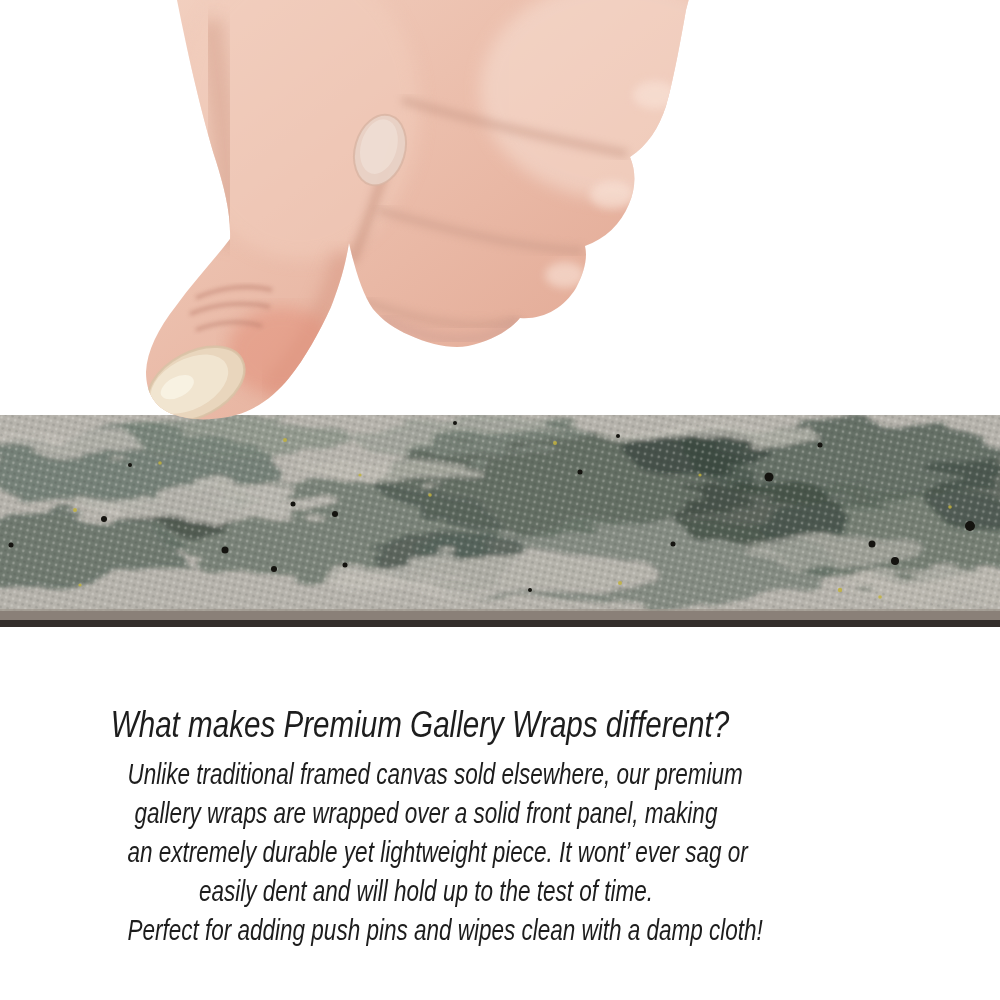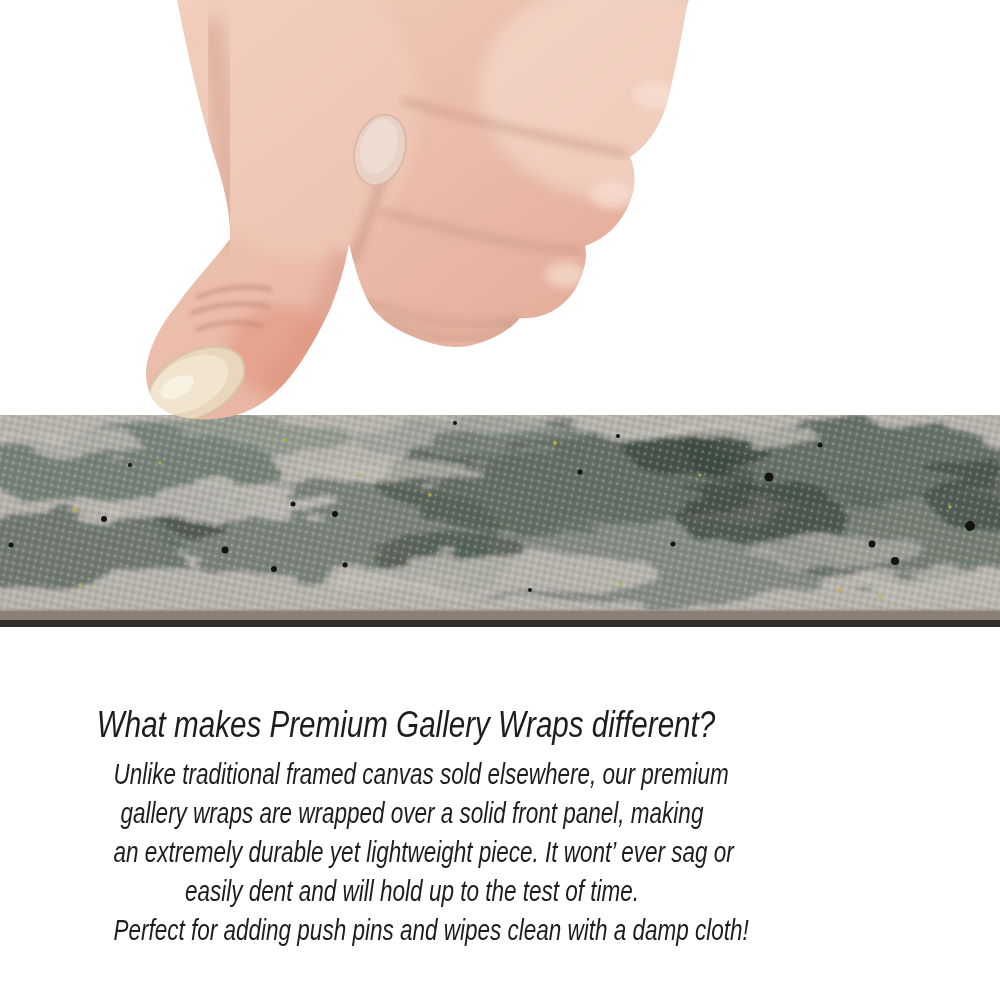--- a/index.html
+++ b/index.html
@@ -4,21 +4,21 @@
 <style>
   html,body{margin:0;padding:0;background:#ffffff;}
   .stage{
     position:relative;width:1000px;height:1000px;background:#ffffff;
     overflow:hidden;font-family:"Liberation Sans",sans-serif;
   }
   .photo-svg{position:absolute;display:block;}
   .hand-svg{left:0;top:0;width:1000px;height:425px;z-index:3;}
   .strip-svg{left:0;top:415px;width:1000px;height:212px;z-index:2;}
   .info{
-    position:absolute;left:2px;top:702px;width:808px;z-index:4;
+    position:absolute;left:16px;top:702px;width:808px;z-index:4;
     text-align:center;color:#1d1d1d;font-style:italic;
   }
   .info-title{
     font-size:37px;line-height:46px;font-weight:500;
     transform:scaleX(.80);transform-origin:50% 50%;
     white-space:nowrap;
   }
   .info-line{
     font-size:30px;line-height:39px;font-weight:400;
     transform:scaleX(.75);transform-origin:50% 50%;

